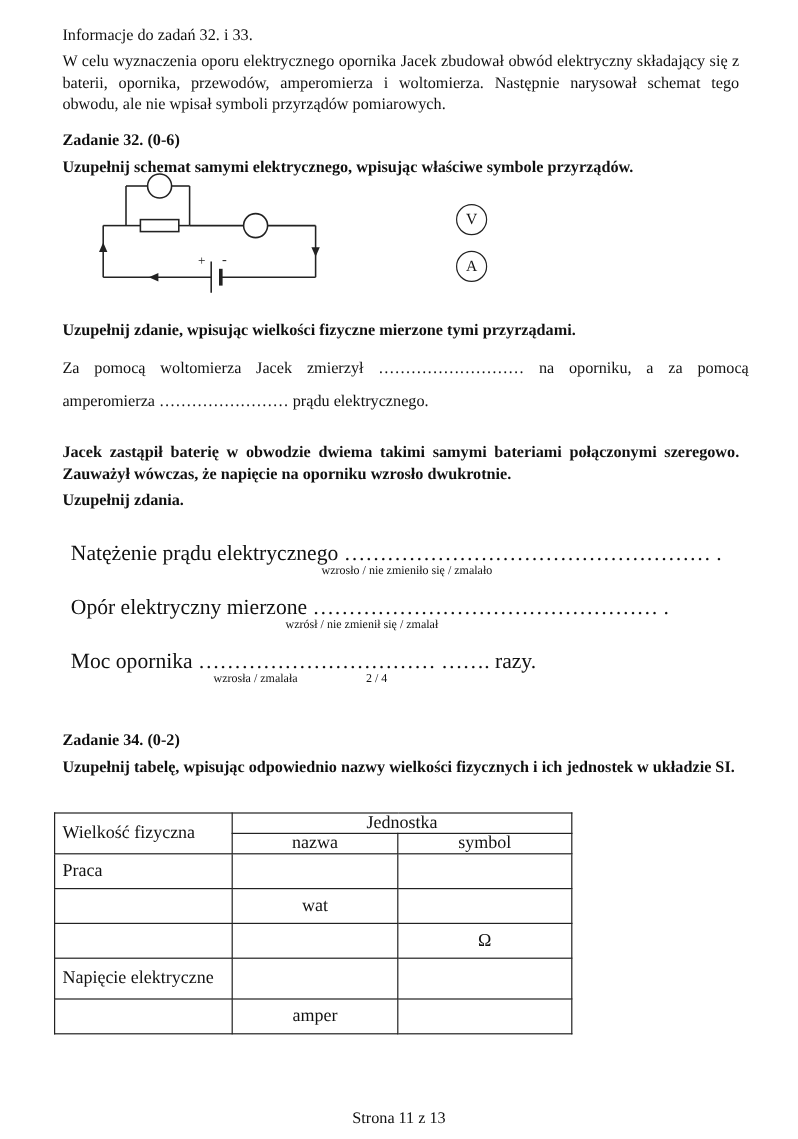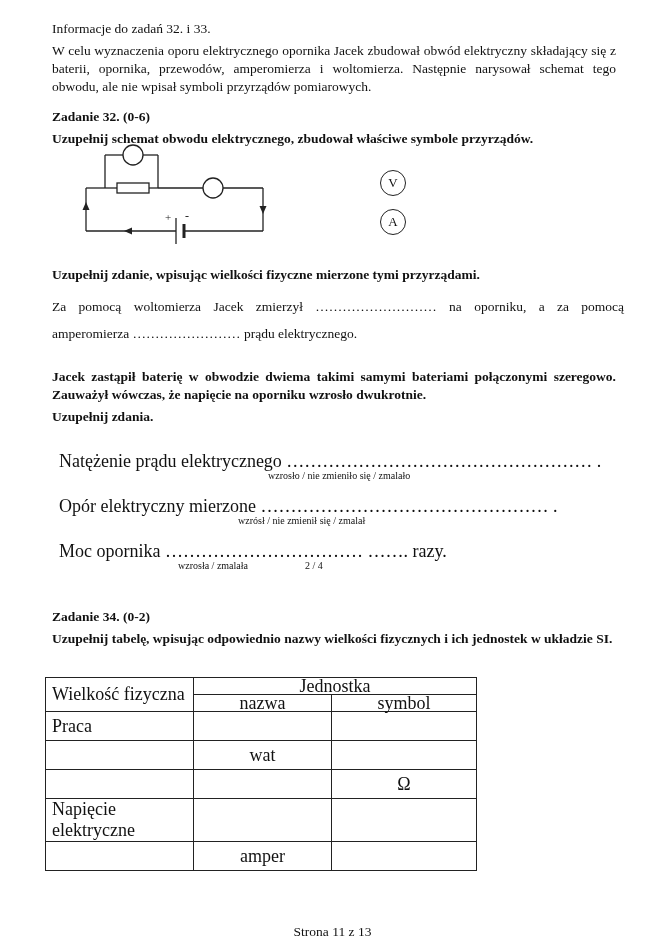--- a/index.html
+++ b/index.html
@@ -13,39 +13,39 @@
   #z32 { left: 48px; top: 104px; width: 572px; }
   #circuit { left: 60px; top: 140px; }
   #fill-heading { left: 48px; top: 262px; width: 572px; }
   #sent1 { left: 48px; top: 294px; width: 572px; }
   #sent2 { left: 48px; top: 321px; width: 572px; }
   #z33 { left: 48px; top: 364px; width: 572px; }
   .answer-line { left: 59px; font-size: 18px; line-height: 18px; white-space: nowrap; text-align: center; }
   .hint { font-size: 10px; white-space: nowrap; }
   #z34 { left: 48px; top: 604px; width: 572px; }
   table#units { position: absolute; left: 45px; top: 677px; width: 432px;
-       border-collapse: collapse; font-size: 18px; }
+       border-collapse: collapse; font-size: 15px; }
   #units td { border: 1.5px solid #222; padding: 0 6px; height: 28px; }
   #units td.center { text-align: center; }
   #units td.hdr { height: 16px; line-height: 16px; padding-top: 0; padding-bottom: 0; }
   #footer { left: 0; width: 665px; top: 924px; text-align: center; font-size: 13.5px; }
   .meter { position: absolute; width: 24px; height: 24px; border: 1.3px solid #222;
            border-radius: 50%; text-align: center; line-height: 24px; font-size: 13px; }
 </style>
 </head>
 <body>
 
 <div id="info" class="abs">
   <p class="p">Informacje do zadań 32. i 33.</p>
   <p class="p justify">W celu wyznaczenia oporu elektrycznego opornika Jacek zbudował obwód elektryczny składający się z baterii, opornika, przewodów, amperomierza i woltomierza. Następnie narysował schemat tego obwodu, ale nie wpisał symboli przyrządów pomiarowych.</p>
 </div>
 
 <div id="z32" class="abs">
   <p class="p bold">Zadanie 32. (0-6)</p>
-  <p class="p bold">Uzupełnij schemat obwodu elektrycznego, zbudował właściwe symbole przyrządów.</p>
+  <p class="p bold">Uzupełnij schemat samymi elektrycznego, wpisując właściwe symbole przyrządów.</p>
 </div>
 
 <div id="circuit" class="abs" style="width:230px;height:110px;">
   <svg width="230" height="110" viewBox="0 0 230 110">
     <g stroke="#222" stroke-width="1.3" fill="none">
 
       <line x1="26" y1="48" x2="26" y2="91"></line>
       <line x1="26" y1="48" x2="45" y2="48"></line>
       <line x1="98" y1="48" x2="143" y2="48"></line>
       <line x1="163" y1="48" x2="203" y2="48"></line>

